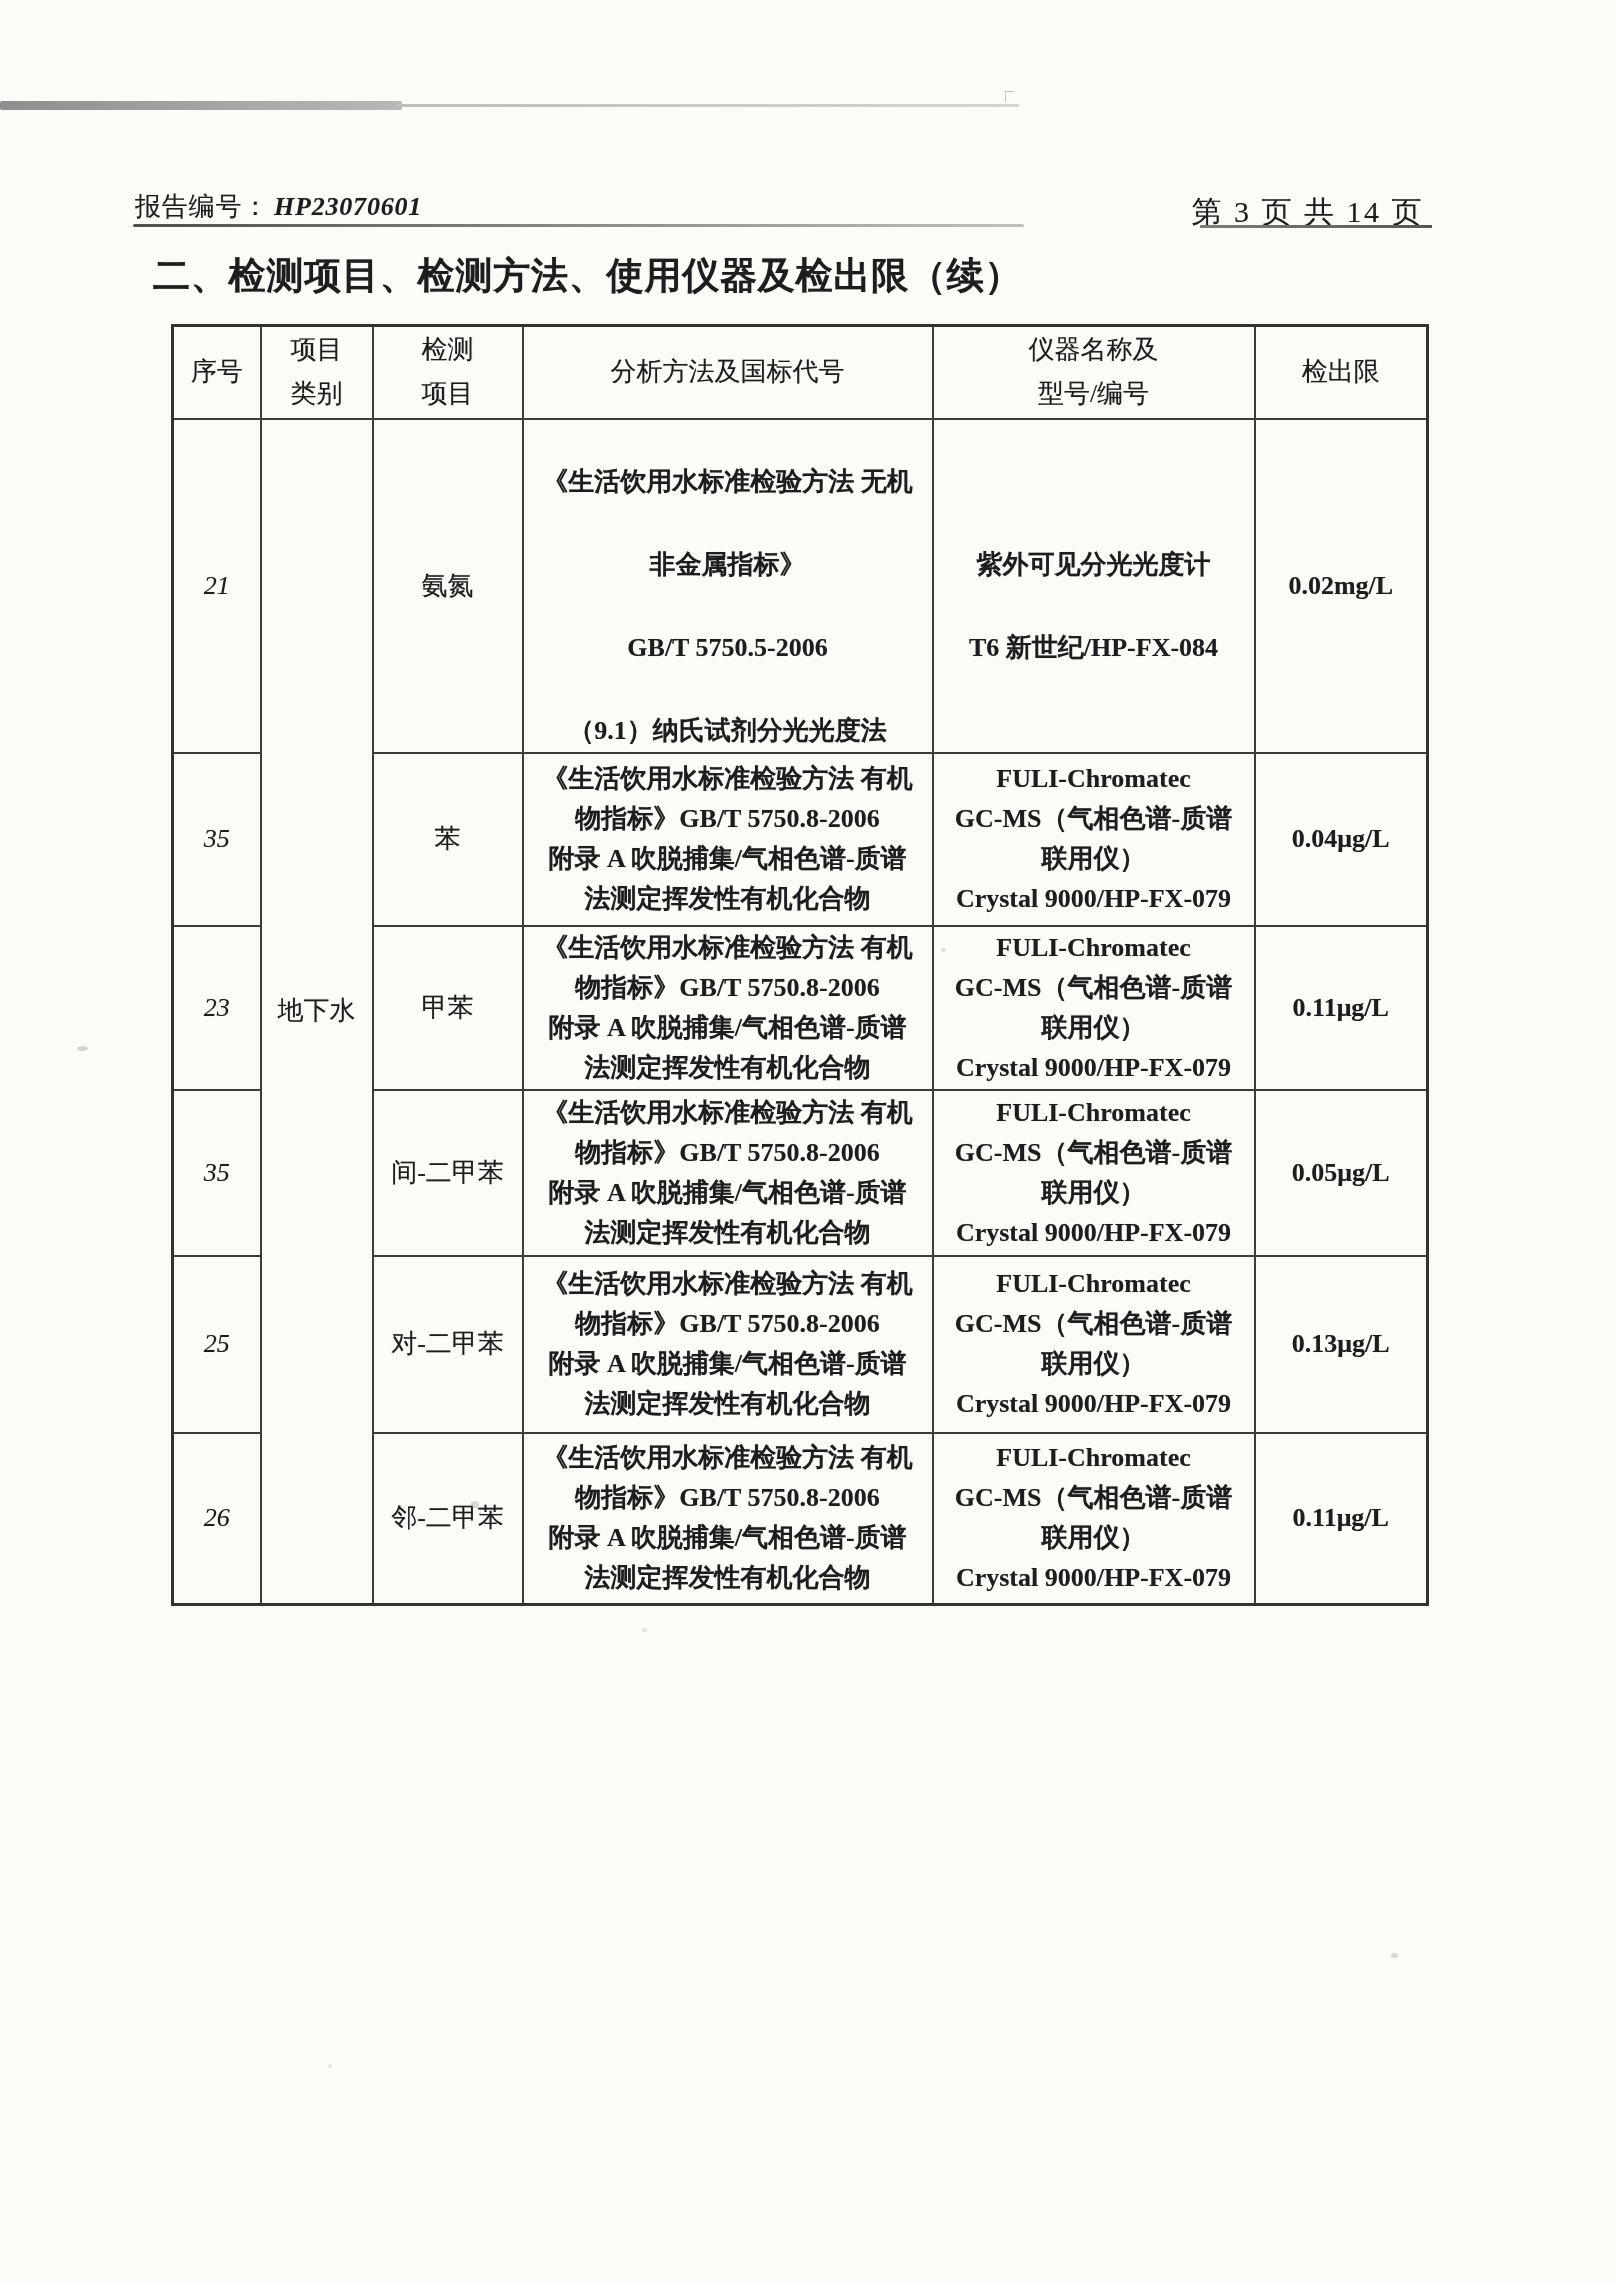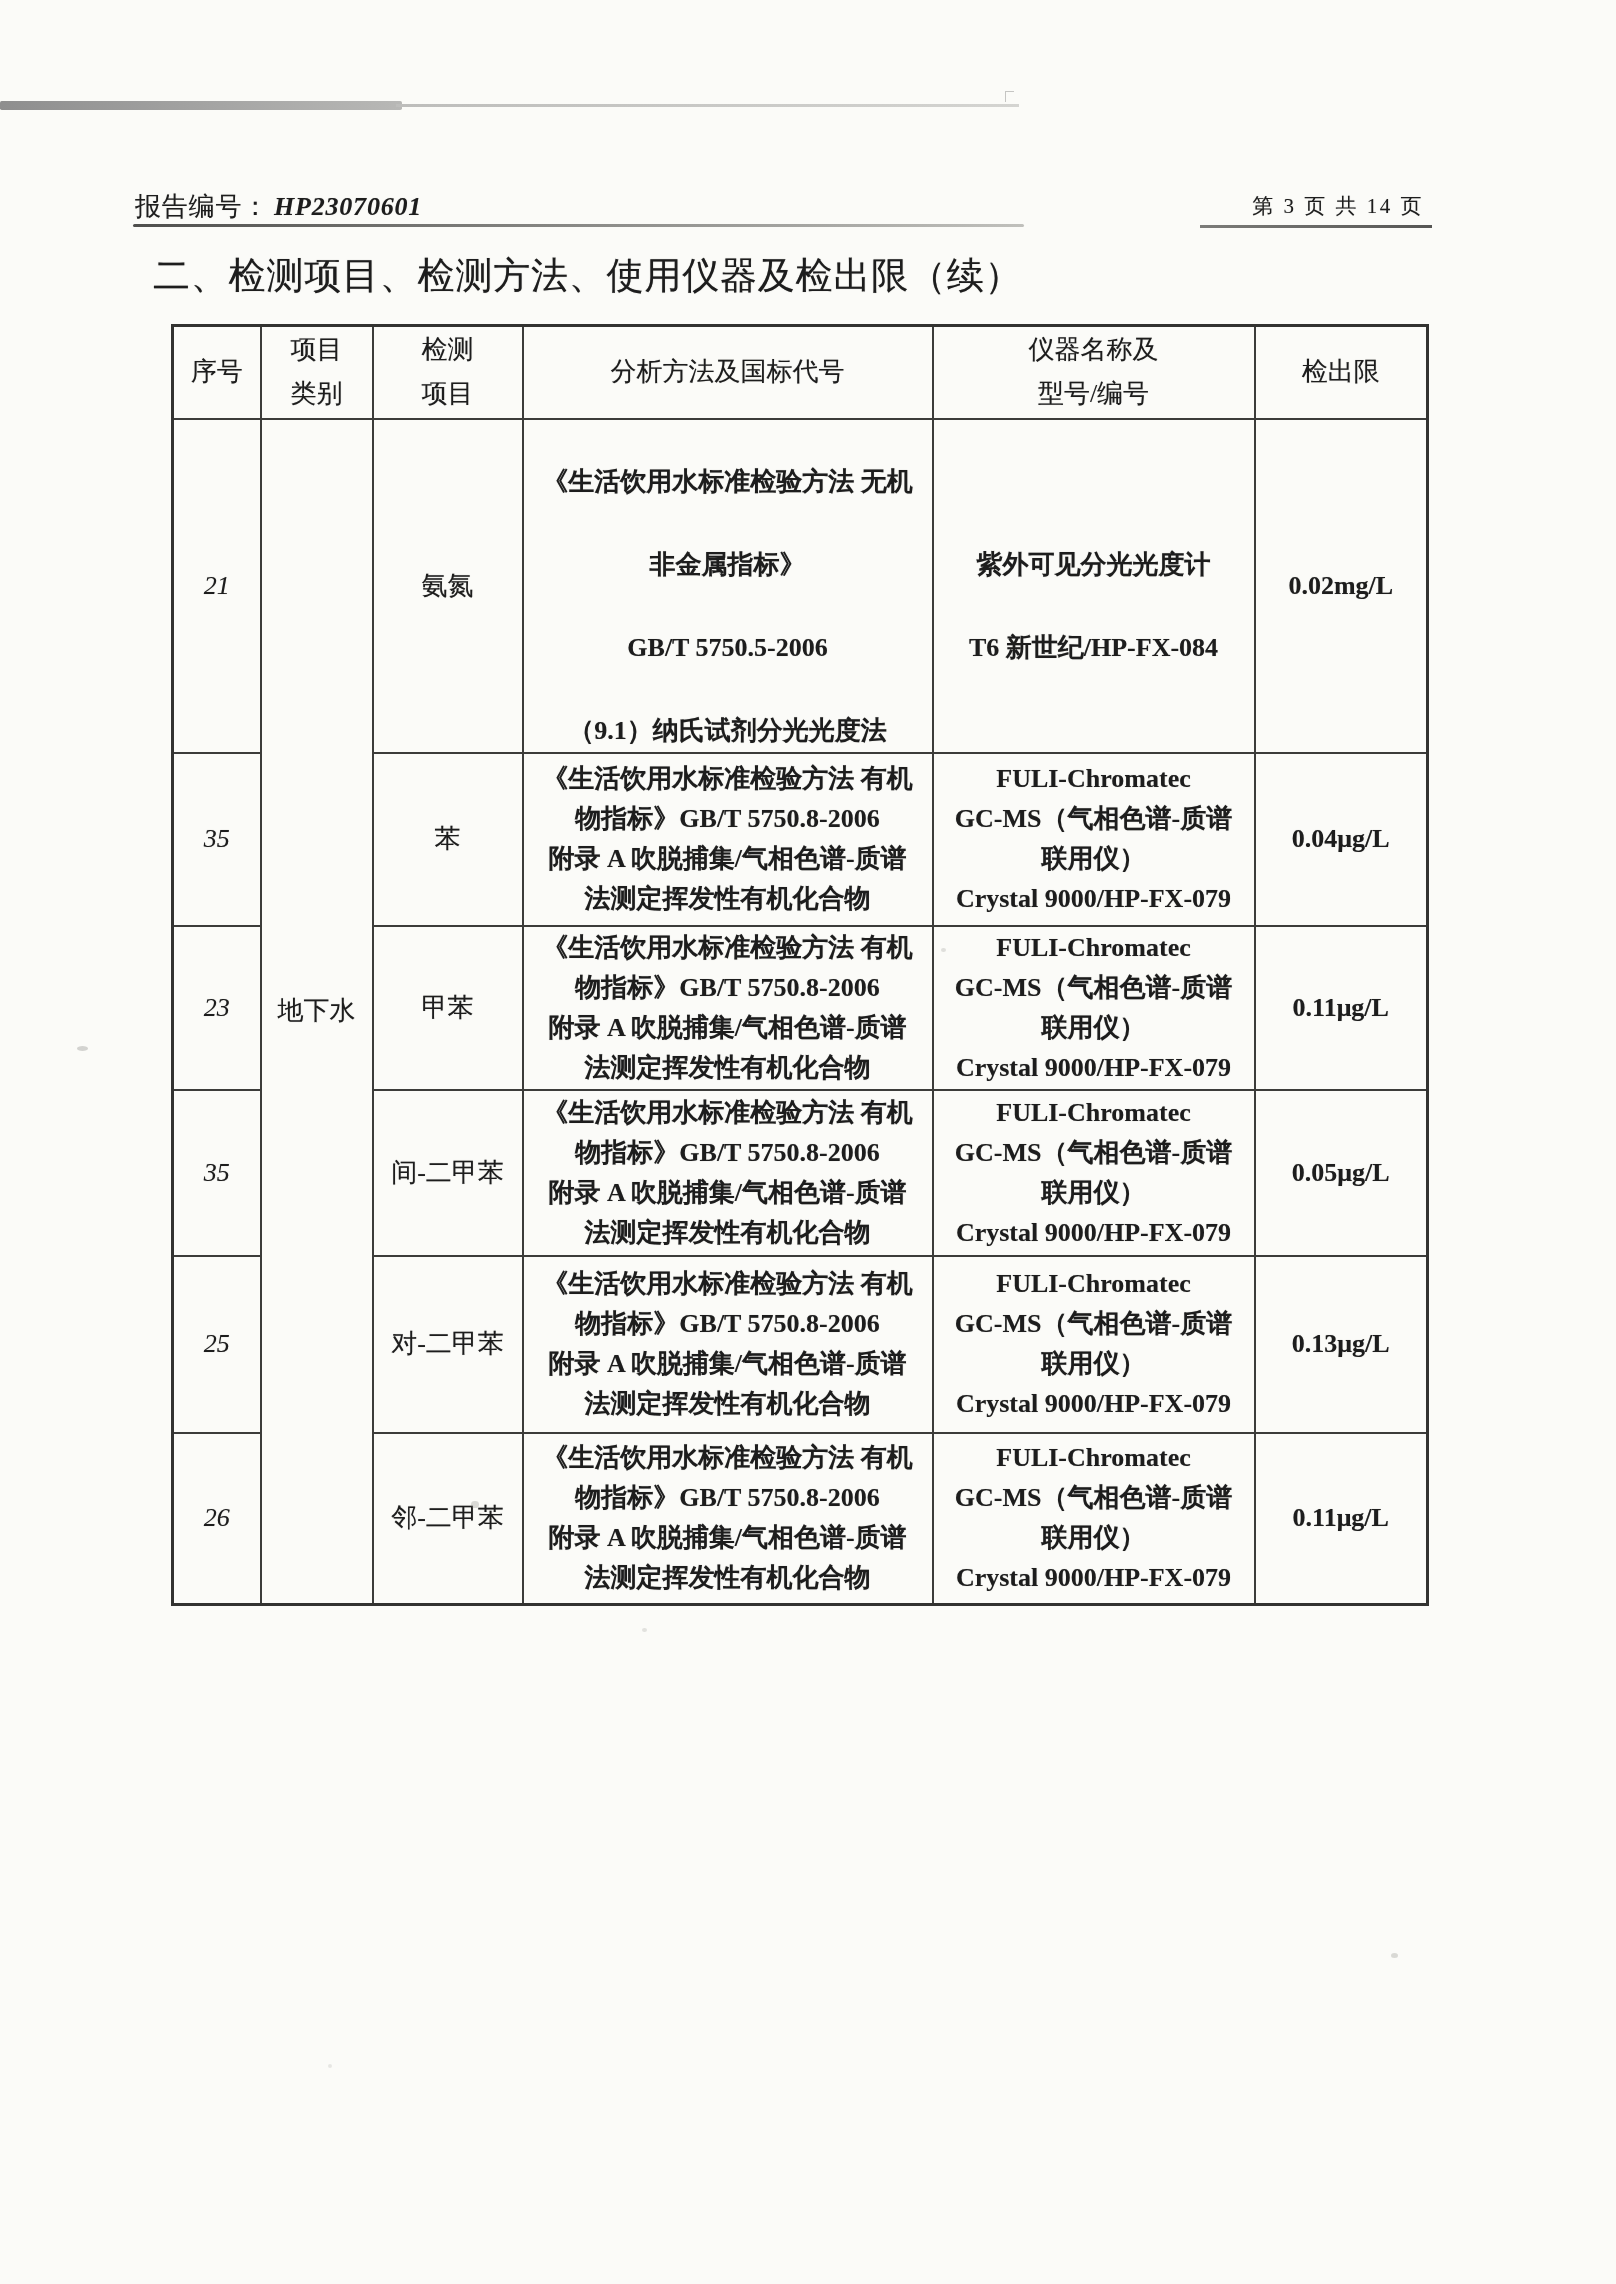--- a/index.html
+++ b/index.html
@@ -64,21 +64,21 @@
   }
   .report-line .num {
     font-style: italic;
     font-weight: bold;
     padding-left: 5px;
     text-align: right;
   }
   .page-info {
     position: absolute;
     right: 192px; top: 192px;
-    font-size: 21px;
+    font-size: 30px;
     letter-spacing: 2.5px;
     white-space: nowrap;
     text-shadow: 0 0 0.8px rgba(20,20,20,.3);
   }
   .rule-left {
     position: absolute;
     left: 133px; top: 224px;
     width: 891px; height: 2.5px;
     background: linear-gradient(to right, #4f4f4d, #8f8f8c 55%, #c0c0bc);
     border-radius: 1.7px;
@@ -88,21 +88,21 @@
     left: 1200px; top: 225px;
     width: 232px; height: 2.5px;
     background: linear-gradient(to right, #7c7c79, #565654);
   }
 
   .title {
     position: absolute;
     left: 153px; top: 251px;
     margin: 0;
     font-size: 37px;
-    font-weight: normal;
+    font-weight: bold;
     letter-spacing: 0.8px;
     white-space: nowrap;
     text-shadow: 0 0 0.8px rgba(10,10,10,.5);
   }
 
   
   table.report {
     position: absolute;
     left: 171px; top: 324px;
     width: 1254px;

